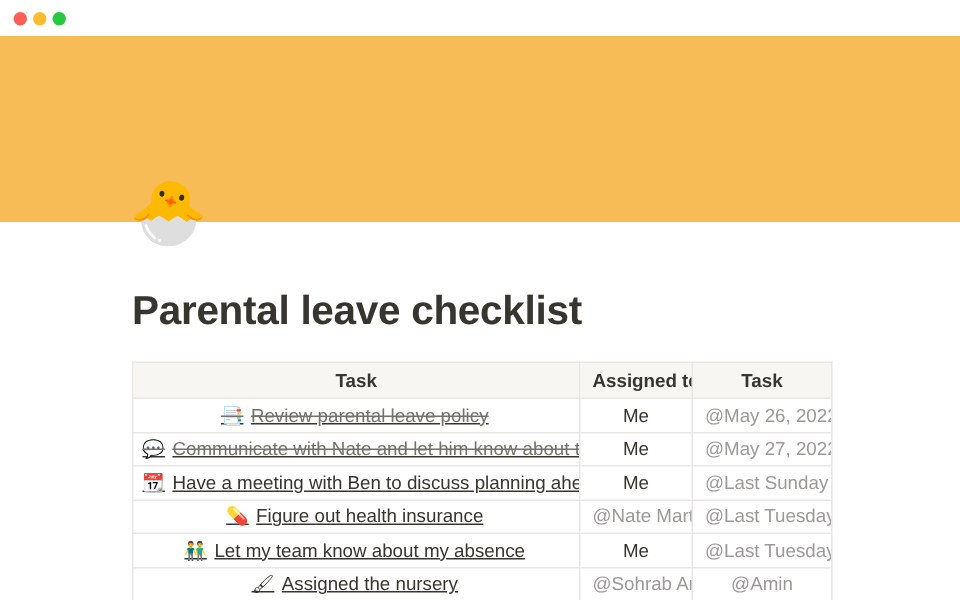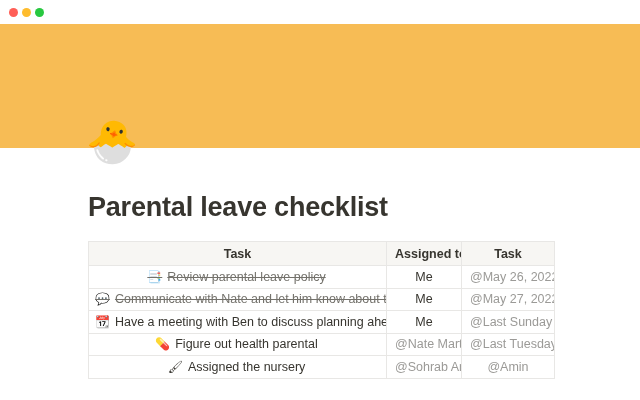--- a/index.html
+++ b/index.html
@@ -22,21 +22,21 @@
                 color:#37352F; letter-spacing:-0.2px; }
 
   
   table { position:absolute; left:88px; top:241px; width:466px; border-collapse:collapse;
           table-layout:fixed; font-size:12.5px; color:#37352F; }
   col.c-task { width:298px; } col.c-assigned { width:75px; } col.c-date { width:93px; }
   th, td { border:1px solid #E8E7E5; padding:0 8px; text-align:center; vertical-align:middle;
            white-space:nowrap; overflow:hidden;margin-top:32px; }
   th { background:#F7F6F3; height:24px; font-weight:600; font-size:12.5px; color:#37352F; }
   td { height:22.5px; background:#ffffff; }
-  td.task-cell { padding-left:6px; }
+  td.task-cell { padding-left:6px;text-decoration:underline; }
   .row-emoji { font-family:"DejaVu Sans", sans-serif; font-size:12px; margin-right:5px; }
   .task-text { color:#37352F; }
   tr.done .task-text, tr.done .row-emoji {
       color:#73716B; text-decoration:line-through; text-decoration-color:#73716B; }
   .mention { color:#9B9A97; }
   td.date-cell { color:#9B9A97; }
 </style>
 </head>
 <body>
 
@@ -101,30 +101,41 @@
     <td class="assigned-cell">
       <span class="assigned-text">Me</span>
     </td>
     <td class="date-cell">
       <span class="date-text mention">@Last Sunday</span>
     </td>
   </tr>
 
   <tr>
     <td class="task-cell">
-      <span class="row-emoji">💊</span><span class="task-text">Figure out health parental</span>
+      <span class="row-emoji">💊</span><span class="task-text">Figure out health insurance</span>
     </td>
     <td class="assigned-cell">
       <span class="assigned-text mention">@Nate Martins</span>
     </td>
     <td class="date-cell">
       <span class="date-text mention">@Last Tuesday</span>
     </td>
   </tr>
 
+  <tr>
+    <td class="task-cell">
+      <span class="row-emoji">👬</span><span class="task-text">Let my team know about my absence</span>
+    </td>
+    <td class="assigned-cell">
+      <span class="assigned-text">Me</span>
+    </td>
+    <td class="date-cell">
+      <span class="date-text mention">@Last Tuesday</span>
+    </td>
+  </tr>
 
   <tr>
     <td class="task-cell">
       <span class="row-emoji">🖌</span><span class="task-text">Assigned the nursery</span>
     </td>
     <td class="assigned-cell">
       <span class="assigned-text mention">@Sohrab Amin</span>
     </td>
     <td class="date-cell">
       <span class="date-text mention">@Amin</span>

